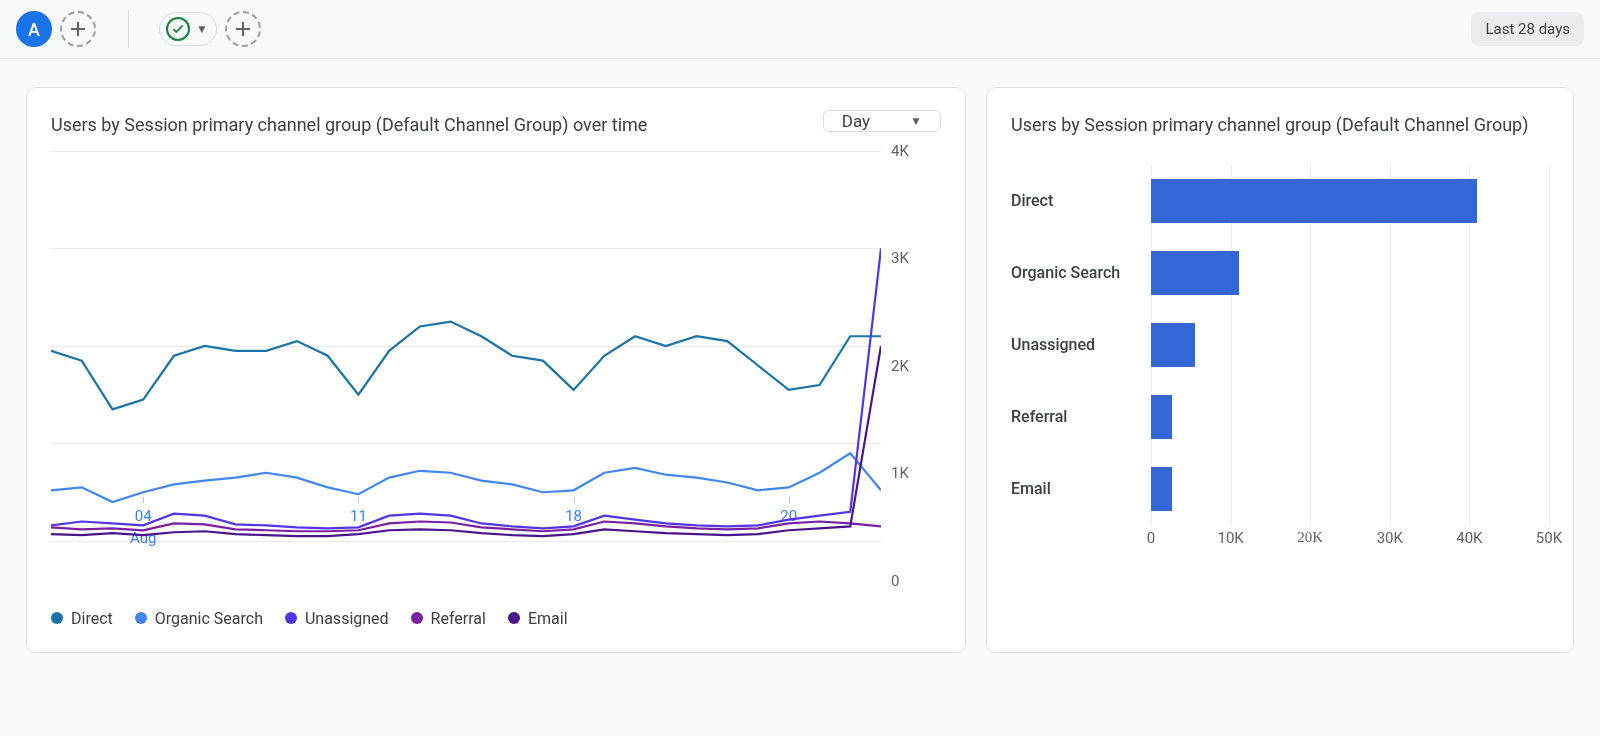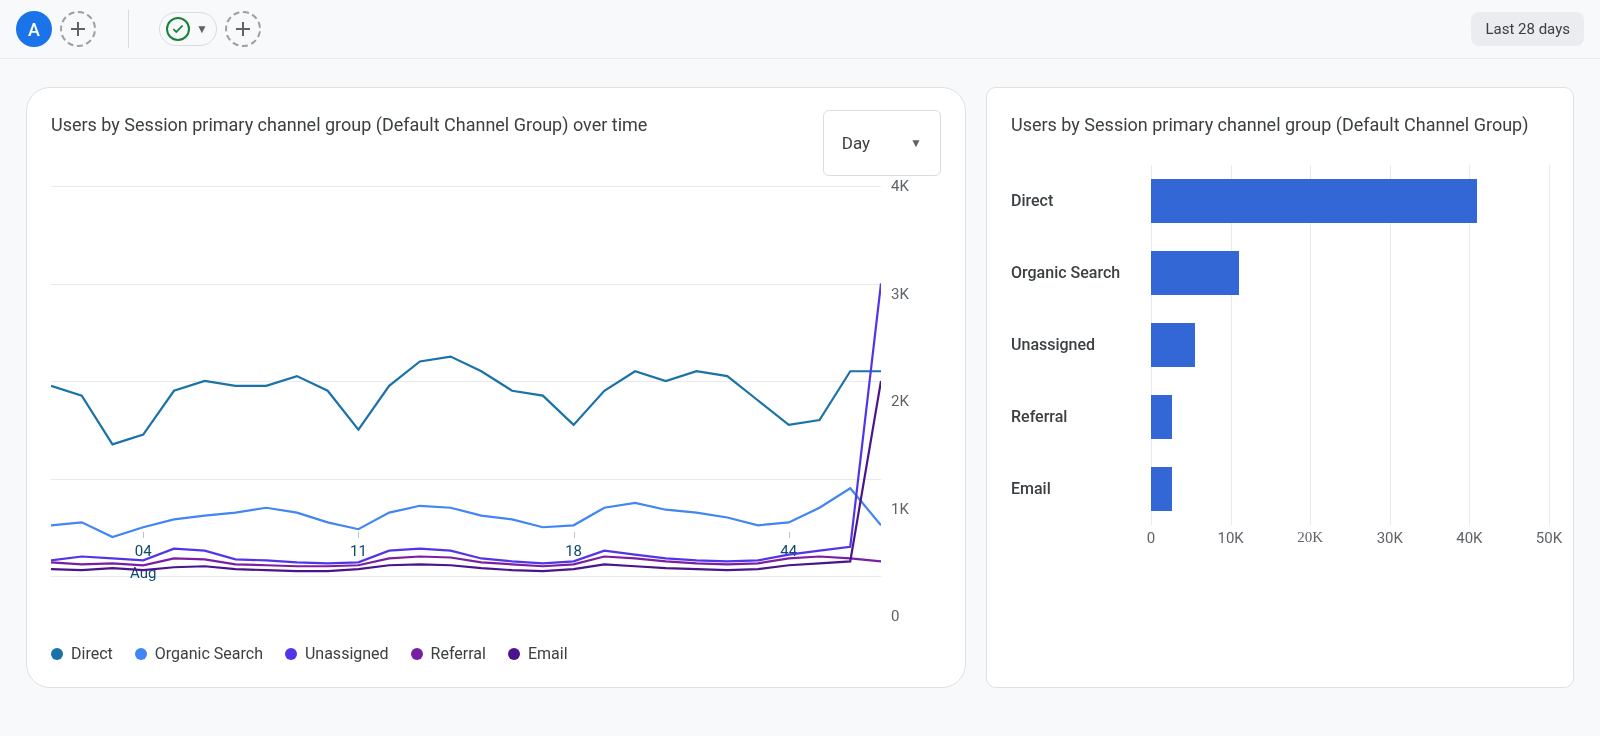--- a/index.html
+++ b/index.html
@@ -71,44 +71,44 @@
   .cards {
     display:flex; gap: 20px;
     padding: 28px 26px;
   }
   .card {
     background:#fff;
     border:1px solid #e0e0e0;
     border-radius:10px;
     padding: 22px 24px 24px 24px;
   }
-  .card-left { flex: 0 0 940px; border-radius: 24px; }
+  .card-left { flex: 0 0 940px; }
   .card-right { flex: 1; }
 
   .card-head {
     display:flex; align-items:flex-start; gap: 20px;
   }
   .card-title {
     font-size: 18px; color:#3c4043; line-height:1.7;
     font-weight:400;
   }
   .sel {
     margin-left:auto;
     border:1px solid #dadce0; border-radius:6px;
-    padding: 22px 18px;
+    padding: 0 18px;
     display:flex; align-items:center; gap: 40px;
     cursor:pointer; color:#3c4043; font-size:17px;
   }
 
   
   .linechart { position:relative; height:430px; margin-top:10px; }
   .plot { position:absolute; left:0; right:60px; top:0; bottom:40px; }
   .gridline { position:absolute; left:0; right:0; height:1px; background:#e8eaed; }
   .ylab { position:absolute; right:0; width:50px; font-size:15px; color:#5f6368; text-align:left; transform:translateY(-50%); }
-  .xlab { position:absolute; bottom:16px; font-size:15px; color:#0c4a6e; text-align:center; transform:translateX(-50%); }
+  .xlab { position:absolute; bottom:16px; font-size:15px; color:#3b82f6; text-align:center; transform:translateX(-50%); }
   .xlab.sub { bottom:-6px; }
   .xtick { position:absolute; bottom:38px; width:1px; height:6px; background:#bdc1c6; }
   svg.lines { position:absolute; left:0; right:60px; top:0; bottom:40px; width:calc(100% - 60px); height:calc(100% - 40px); }
 
   .legend { display:flex; gap:22px; margin-top:28px; align-items:center; }
   .lg { display:flex; align-items:center; gap:8px; font-size:16px; color:#3c4043; }
   .lg .dot { width:12px; height:12px; border-radius:50%; }
 
   
   .barchart { margin-top:24px; }
@@ -176,21 +176,21 @@
           <div class="gridline" style="top: 25%;"></div>
           <div class="gridline" style="top: 0%;"></div>
           <div class="xtick" style="left: 11.1111%;"></div>
           <div class="xlab" style="left: 11.1111%;">04</div>
           <div class="xlab sub" style="left: 11.1111%;">Aug</div>
           <div class="xtick" style="left: 37.037%;"></div>
           <div class="xlab" style="left: 37.037%;">11</div>
           <div class="xtick" style="left: 62.963%;"></div>
           <div class="xlab" style="left: 62.963%; margin-top: 32px;">18</div>
           <div class="xtick" style="left: 88.8889%;"></div>
-          <div class="xlab" style="left: 88.8889%;">44</div>
+          <div class="xlab" style="left: 88.8889%;">20</div>
         </div>
       <svg class="lines" id="linesvg" preserveAspectRatio="none" viewBox="0 0 830 390">
           <polyline points="0,199.875 30.74074074074074,209.625 61.48148148148148,258.375 92.22222222222221,248.625 122.96296296296296,204.75 153.7037037037037,195 184.44444444444443,199.875 215.18518518518516,199.875 245.92592592592592,190.12500000000003 276.66666666666663,204.75 307.4074074074074,243.75 338.14814814814815,199.875 368.88888888888886,175.49999999999997 399.6296296296296,170.625 430.3703703703703,185.25 461.11111111111114,204.75 491.85185185185185,209.625 522.5925925925926,238.875 553.3333333333333,204.75 584.0740740740741,185.25 614.8148148148148,195 645.5555555555555,185.25 676.2962962962963,190.12500000000003 707.0370370370371,214.5 737.7777777777777,238.875 768.5185185185185,234 799.2592592592592,185.25 830,185.25" fill="none" stroke="#1a73a8" stroke-width="2.2"></polyline>
           <polyline points="0,339.3 30.74074074074074,336.375 61.48148148148148,351 92.22222222222221,341.25 122.96296296296296,333.45 153.7037037037037,329.55 184.44444444444443,326.625 215.18518518518516,321.75 245.92592592592592,326.625 276.66666666666663,336.375 307.4074074074074,343.2 338.14814814814815,326.625 368.88888888888886,319.8 399.6296296296296,321.75 430.3703703703703,329.55 461.11111111111114,333.45 491.85185185185185,341.25 522.5925925925926,339.3 553.3333333333333,321.75 584.0740740740741,316.875 614.8148148148148,323.7 645.5555555555555,326.625 676.2962962962963,331.5 707.0370370370371,339.3 737.7777777777777,336.375 768.5185185185185,321.75 799.2592592592592,302.25 830,339.3" fill="none" stroke="#4285f4" stroke-width="2.2"></polyline>
           <polyline points="0,374.4 30.74074074074074,370.5 61.48148148148148,372.45 92.22222222222221,374.4 122.96296296296296,362.7 153.7037037037037,364.65 184.44444444444443,373.425 215.18518518518516,374.4 245.92592592592592,376.35 276.66666666666663,377.325 307.4074074074074,376.35 338.14814814814815,364.65 368.88888888888886,362.7 399.6296296296296,364.65 430.3703703703703,372.45 461.11111111111114,375.375 491.85185185185185,377.325 522.5925925925926,375.375 553.3333333333333,364.65 584.0740740740741,368.55 614.8148148148148,372.45 645.5555555555555,374.4 676.2962962962963,375.375 707.0370370370371,374.4 737.7777777777777,368.55 768.5185185185185,364.65 799.2592592592592,360.75 830,97.5" fill="none" stroke="#5235e8" stroke-width="2.2"></polyline>
           <polyline points="0,376.35 30.74074074074074,378.3 61.48148148148148,377.325 92.22222222222221,379.275 122.96296296296296,372.45 153.7037037037037,373.425 184.44444444444443,378.3 215.18518518518516,379.275 245.92592592592592,380.25 276.66666666666663,380.25 307.4074074074074,379.275 338.14814814814815,372.45 368.88888888888886,370.5 399.6296296296296,371.475 430.3703703703703,376.35 461.11111111111114,378.3 491.85185185185185,380.25 522.5925925925926,378.3 553.3333333333333,370.5 584.0740740740741,372.45 614.8148148148148,375.375 645.5555555555555,377.325 676.2962962962963,378.3 707.0370370370371,377.325 737.7777777777777,372.45 768.5185185185185,370.5 799.2592592592592,372.45 830,375.375" fill="none" stroke="#7b1fa2" stroke-width="2.2"></polyline>
           <polyline points="0,383.175 30.74074074074074,384.15 61.48148148148148,382.2 92.22222222222221,384.15 122.96296296296296,381.225 153.7037037037037,380.25 184.44444444444443,383.175 215.18518518518516,384.15 245.92592592592592,385.125 276.66666666666663,385.125 307.4074074074074,383.175 338.14814814814815,379.275 368.88888888888886,378.3 399.6296296296296,379.275 430.3703703703703,382.2 461.11111111111114,384.15 491.85185185185185,385.125 522.5925925925926,383.175 553.3333333333333,378.3 584.0740740740741,380.25 614.8148148148148,382.2 645.5555555555555,383.175 676.2962962962963,384.15 707.0370370370371,383.175 737.7777777777777,379.275 768.5185185185185,377.325 799.2592592592592,375.375 830,195" fill="none" stroke="#4a148c" stroke-width="2.2"></polyline>
         </svg>
     <div class="ylab" style="top: 100%;">0</div>
         <div class="ylab" style="top: 75%;">1K</div>

